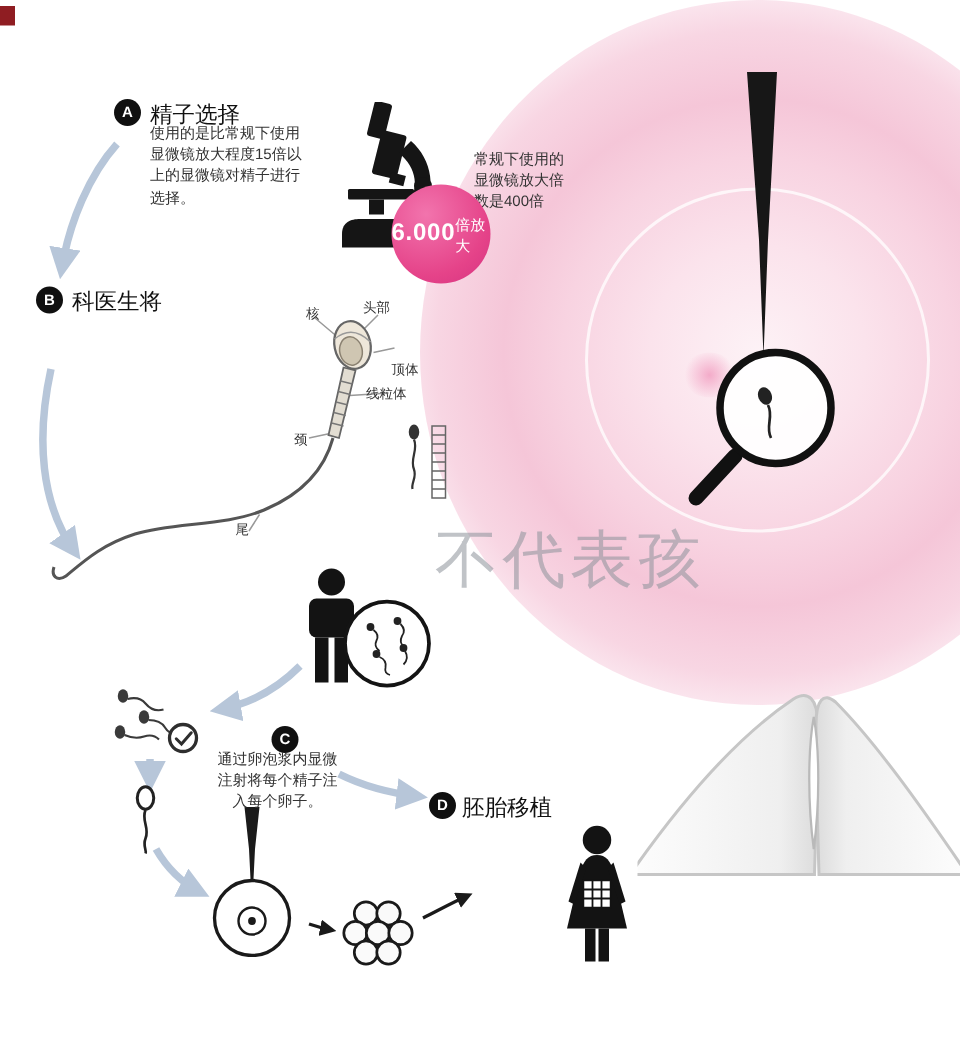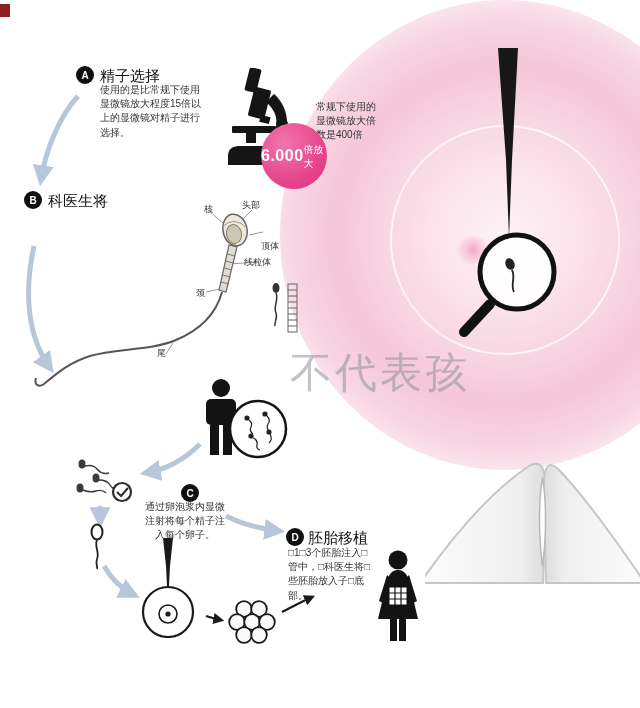--- a/index.html
+++ b/index.html
@@ -215,15 +215,14 @@
       <path d="M24 38 V56 M30 38 V56 M18 44 H36 M18 50 H36" stroke="#131313" stroke-width="1.2"></path>
     </g>
   </svg>
 
 
   <div class="abs step-circle" style="left:181px;top:484px">C</div>
   <div class="abs body-text" style="left:142px;top:500px;width:86px;text-align:center">通过卵泡浆内显微注射将每个精子注入每个卵子。</div>
 
   <div class="abs step-circle" style="left:286px;top:528px">D</div>
   <div class="abs step-title" style="left:308px;top:529px">胚胎移植</div>
-  <div class="abs body-text" style="left:288px;top:546px;width:84px">□1□3个胚胎注入□管中，□科医生将□些胚胎放入子□底部。</div>
 
 </div>
 
 </body></html>

